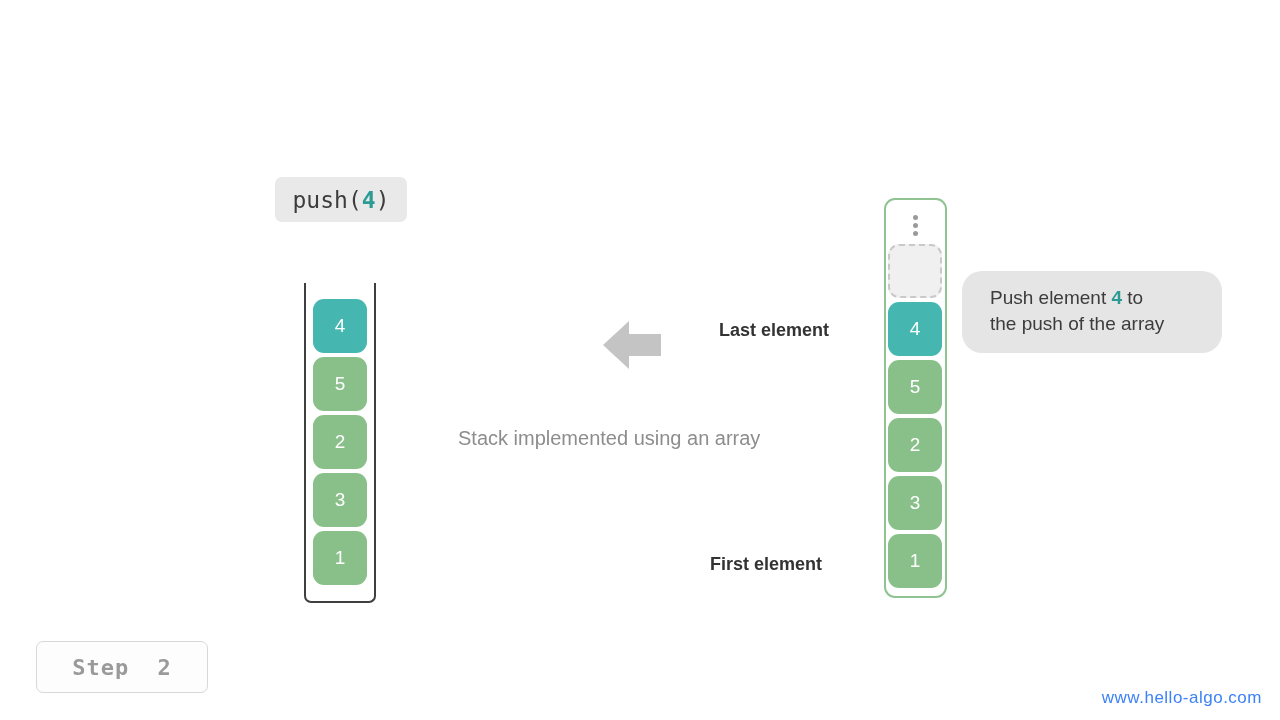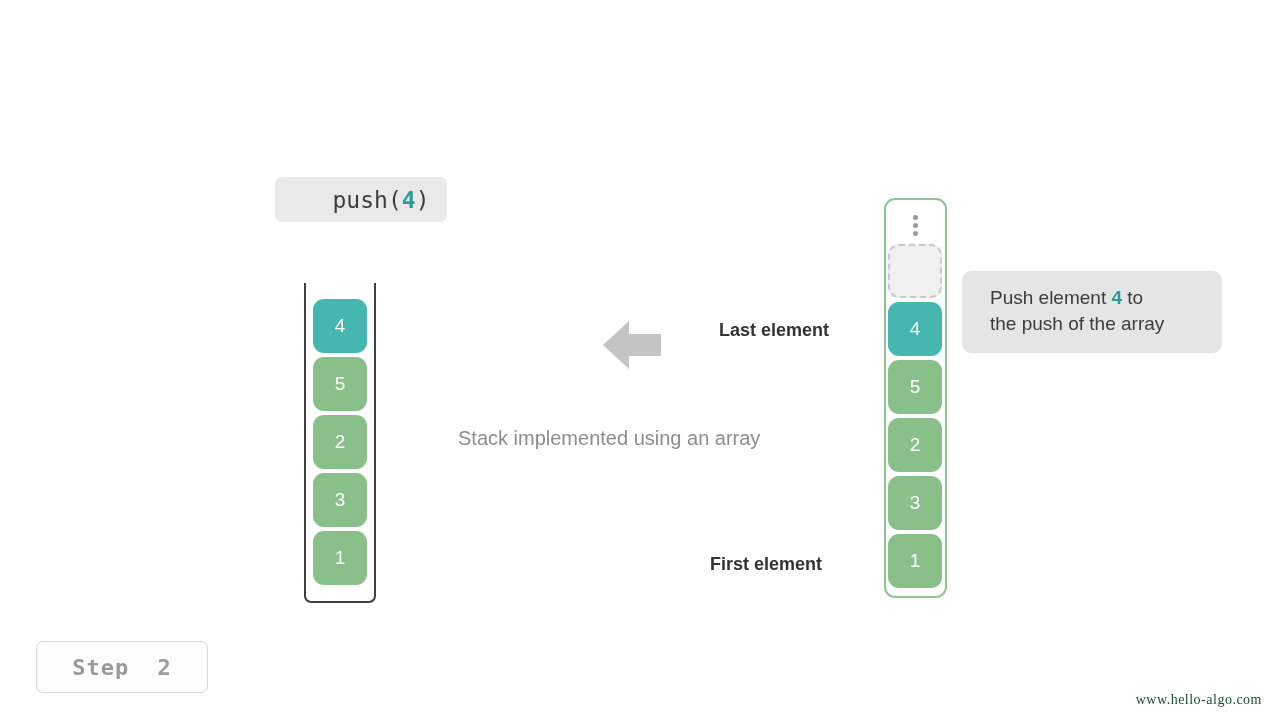--- a/index.html
+++ b/index.html
@@ -29,21 +29,20 @@
     background: #e9e9e9;
     border-radius: 7px;
     display: flex;
     align-items: center;
     justify-content: center;
     font-family: "DejaVu Sans Mono", "Liberation Mono", monospace;
     font-size: 23px;
     color: #3c3c3c;
     letter-spacing: 0px;
     white-space: pre;
-    padding-left: 40px;
   }
   .op-box .hl {
     color: #2c9b93;
     font-weight: bold;
   }
 
   
   .stack-wrap {
     position: absolute;
     left: 304px;
@@ -176,21 +175,21 @@
 
   
   .tooltip {
     position: absolute;
     left: 962px;
     top: 271px;
     width: 260px;
     min-height: 82px;
     box-sizing: border-box;
     background: #e5e5e5;
-    border-radius: 9px;
+    border-radius: 20px;
     padding: 14px 16px 14px 28px;
     font-size: 19px;
     color: #3c3c3c;
     line-height: 1.37;
   }
   .tooltip .hl {
     color: #2c9b93;
     font-weight: bold;
   }
 
@@ -214,23 +213,23 @@
     color: #9a9a9a;
     letter-spacing: 1px;
     white-space: pre;
   }
 
   
   .watermark {
     position: absolute;
     right: 18px;
     bottom: 12px;
-    font-family: Liberation Serif, serif;
-    font-size: 14px;
-    color: #14532d;
+    font-family: Liberation Sans, sans-serif;
+    font-size: 17px;
+    color: #3b82f6;
     letter-spacing: 0.5px;
   }
 </style>
 </head>
 <body>
 
 <div class="stage">
 
   <div class="op-box">
     <span>push(</span><span class="hl">4</span><span>)</span>

